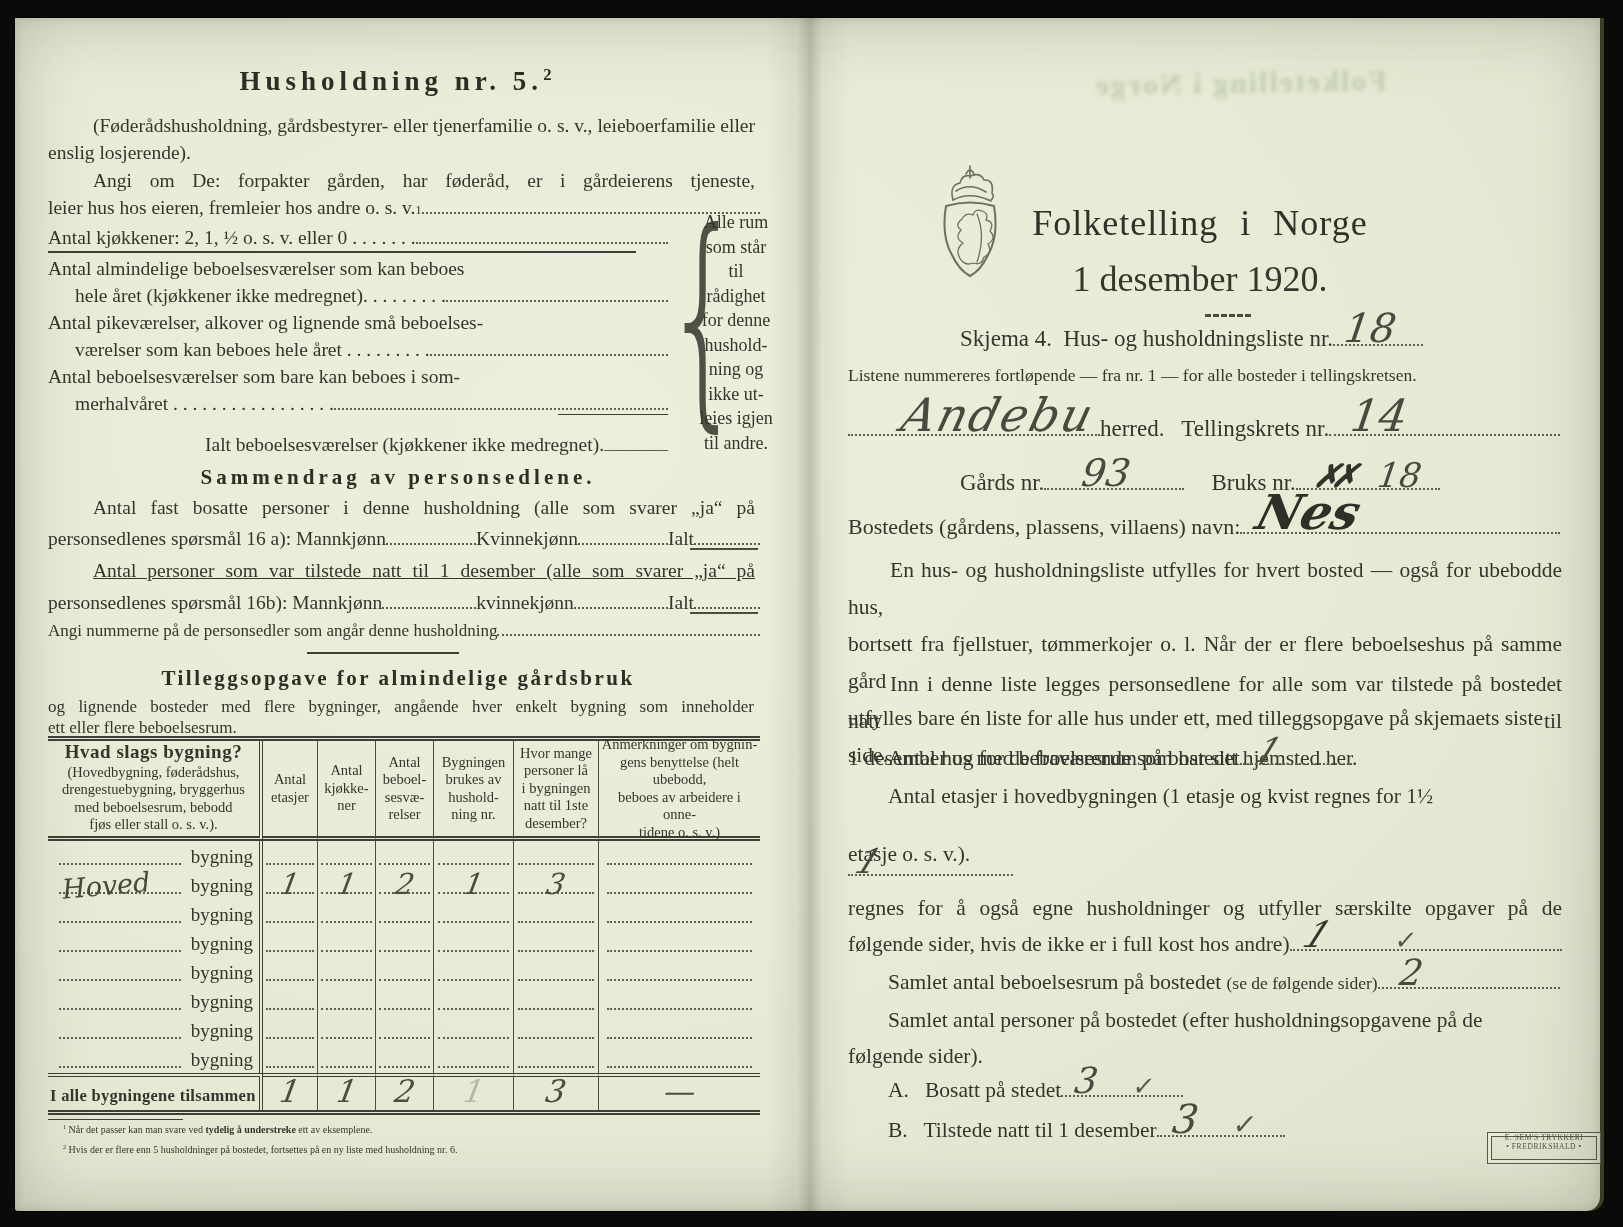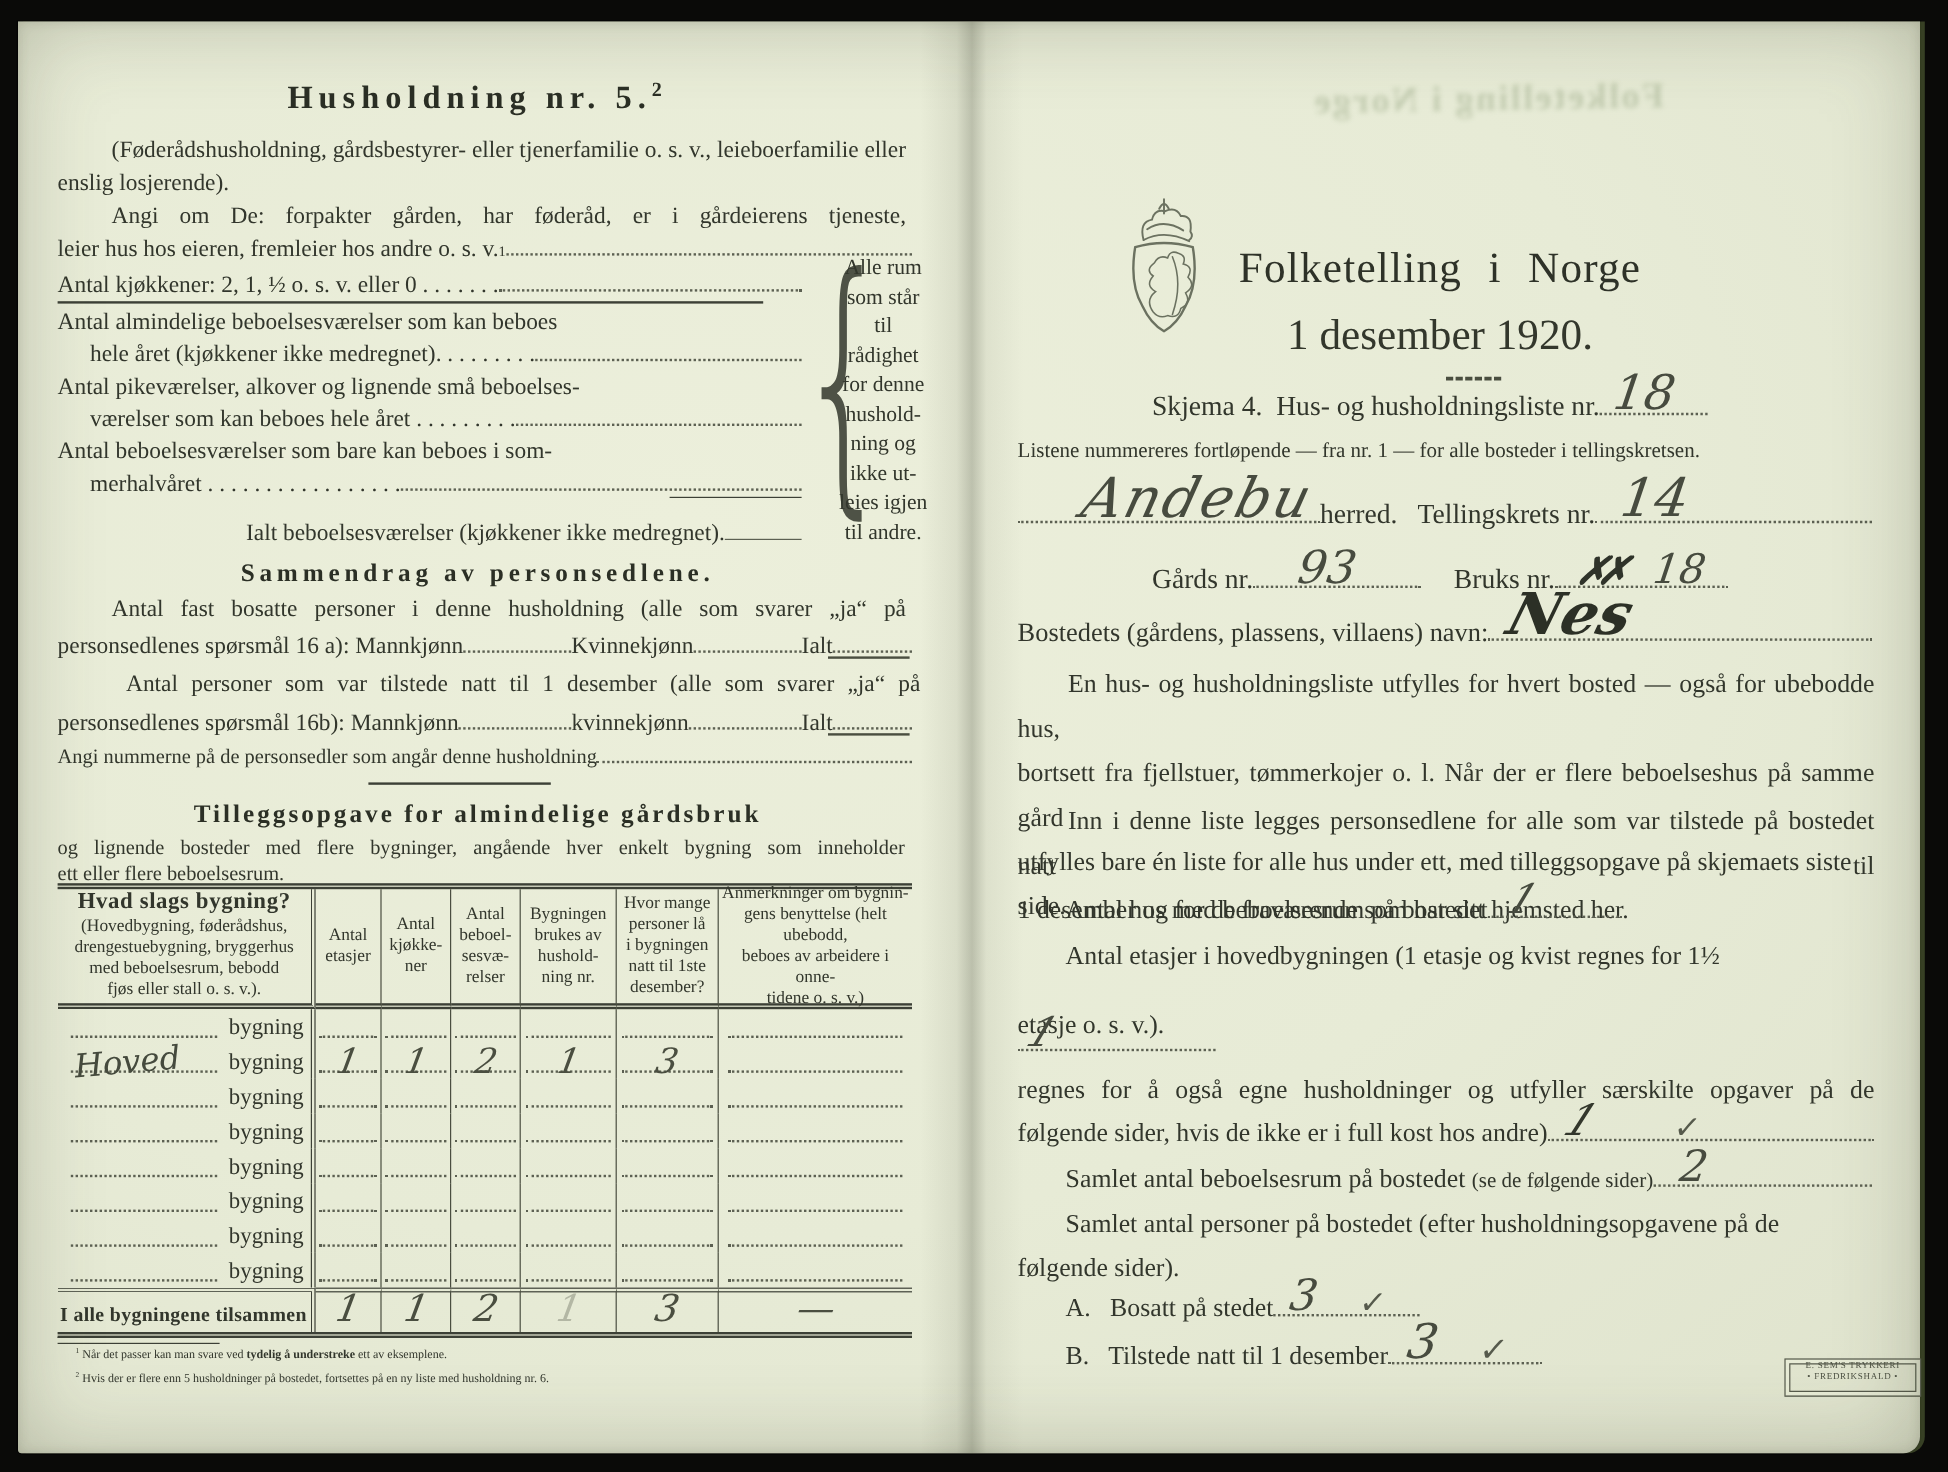--- a/index.html
+++ b/index.html
@@ -142,21 +142,21 @@
     <div class="abs body19 jline" style="left:78px;top:477px;width:662px;">Antal fast bosatte personer i denne husholdning (alle som svarer „ja“ på</div>
     <div class="fline body19" style="left:33px;top:508px;width:712px;">
       <span class="lbl">personsedlenes spørsmål 16 a): Mannkjønn</span>
       <span class="slot grow"></span>
       <span class="lbl">Kvinnekjønn</span>
       <span class="slot grow"></span>
       <span class="lbl">Ialt</span>
       <span class="slot dbl" style="width:66px;"></span>
     </div>
 
-    <div class="abs body19 jline" style="left:90px;top:540px;width:662px;">Antal personer som var tilstede natt til 1 desember (alle som svarer „ja“ på</div>
+    <div class="abs body19 jline" style="left:78px;top:540px;width:662px;text-decoration:underline;">Antal personer som var tilstede natt til 1 desember (alle som svarer „ja“ på</div>
     <div class="fline body19" style="left:33px;top:572px;width:712px;">
       <span class="lbl">personsedlenes spørsmål 16b): Mannkjønn</span>
       <span class="slot grow"></span>
       <span class="lbl">kvinnekjønn</span>
       <span class="slot grow"></span>
       <span class="lbl">Ialt</span>
       <span class="slot dbl" style="width:66px;"></span>
     </div>
 
     <div class="fline small17" style="left:33px;top:603px;width:712px;">

